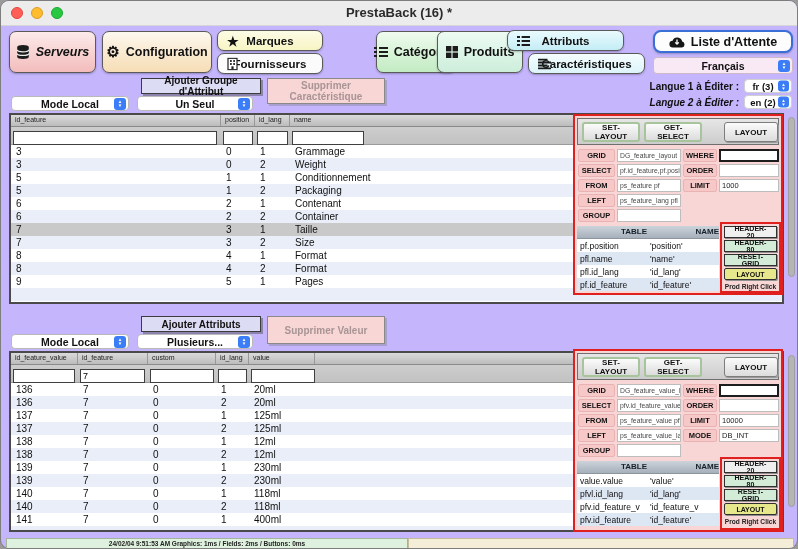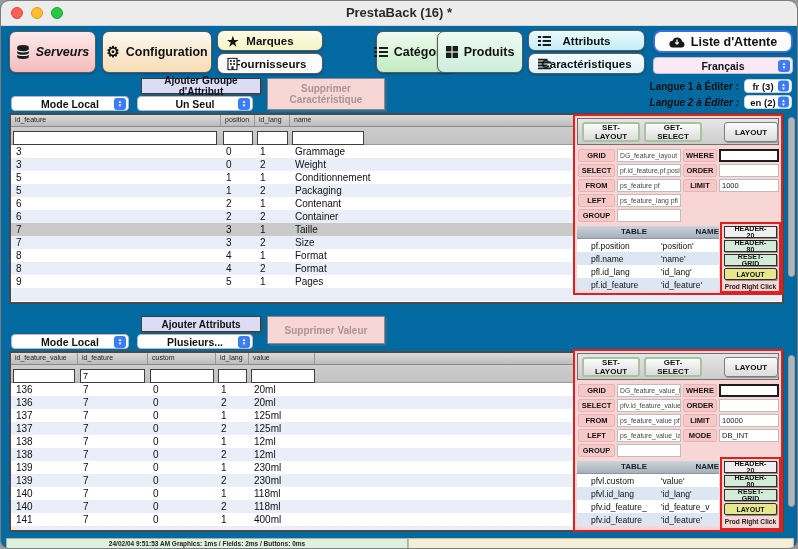--- a/index.html
+++ b/index.html
@@ -1,16 +1,16 @@
 <!DOCTYPE html>
 <html><head>
 <meta charset="utf-8">
 <style>
   html,body { margin:0; padding:0; background:#9a9a9a; font-family:"Liberation Sans","DejaVu Sans",sans-serif; }
-  .window { position:relative; width:798px; height:549px; background:#0369a1; border-radius:9px;
+  .window { position:relative; width:798px; height:549px; background:#c4b5fd; border-radius:9px;
             overflow:hidden; border:1px solid #7d7d7d; box-sizing:border-box; margin:0 auto; }
   
   .titlebar { position:absolute; left:0; top:0; width:100%; height:24px; background:#ececec;
               border-bottom:1px solid #d6d6d6; }
   .tl { position:absolute; top:6px; width:12px; height:12px; border-radius:50%; }
   .tl.red { left:10px; background:#ff5f57; border:1px solid #e0443e; box-sizing:border-box; }
   .tl.yellow { left:30px; background:#febc2e; border:1px solid #d89e24; box-sizing:border-box; }
   .tl.green { left:50px; background:#28c840; border:1px solid #1da534; box-sizing:border-box; }
   .wtitle { position:absolute; left:0; right:0; top:4px; text-align:center; font-size:13px; font-weight:bold; color:#2b2b2b; }
   
@@ -69,21 +69,21 @@
             box-sizing:border-box; color:#111; }
   .pval { position:absolute; height:13px; background:#fff; border:1px solid #bdbdbd; font-size:6.8px; color:#4a4a4a;
           padding:0 2px; display:flex; align-items:center; box-sizing:border-box; white-space:nowrap; overflow:hidden; }
   .pval.focus { border:2px solid #1d1d1d; }
   .ptable { position:absolute; left:2px; width:142px; }
   .pthead { display:flex; height:12px; background:linear-gradient(#ccd3da,#a6b0bb); border-bottom:1px solid #8c949e; }
   .pthead span { font-size:8px; font-weight:bold; color:#16202a; padding:1px 0 0 3px; box-sizing:border-box;text-align:right; }
   .ptc0 { width:70px; } .ptc1 { width:72px; }
   .ptrow { display:flex; height:13px; align-items:center; font-size:8.5px; color:#101010; background:#fff; }
   .ptrow:nth-child(even) { background:#dde6f3; }
-  .ptrow span { padding-left:14px; white-space:nowrap; overflow:hidden; box-sizing:border-box; }
+  .ptrow span { padding-left:3px; white-space:nowrap; overflow:hidden; box-sizing:border-box; }
   .sidebox { position:absolute; left:145px; width:61px; background:#f8d6d6; border:2px solid #e01f1f;
              box-sizing:border-box; display:flex; flex-direction:column; gap:2px; padding:2px; }
   .sbtn { height:12px; border:1px solid #2f2f2f; box-shadow:1px 1px 0 #8f8f8f; font-size:7px; font-weight:bold;
           display:flex; align-items:center; justify-content:center; background:#efefef; color:#111; flex:none; }
   .sbtn.grn { background:#d2ecd8; }
   .sbtn.yel { background:#e7e78b; border-radius:2px; }
   .snote { font-size:6.6px; font-weight:bold; text-align:center; color:#222; margin-top:1px; }
   
   .stbox { position:absolute; top:537px; height:11px; border:1px solid #a3b59a; box-sizing:border-box;
            display:flex; align-items:center; justify-content:center; font-size:6.5px; font-weight:bold; color:#222; }
@@ -161,21 +161,21 @@
             <rect x="0" y="0" width="5.4" height="5.4"></rect>
             <rect x="6.6" y="0" width="5.4" height="5.4"></rect>
             <rect x="0" y="6.6" width="5.4" height="5.4"></rect>
             <rect x="6.6" y="6.6" width="5.4" height="5.4"></rect>
           </g>
         </svg>
       </span>
     <span>Produits</span>
   </button>
 
-  <button class="navbtn" style="left:527px;top:29px;width:117px;height:21px;font-size:11.5px;background:linear-gradient(#e9fafd,#c4edf6);">
+  <button class="navbtn" style="left:506px;top:29px;width:117px;height:21px;font-size:11.5px;background:linear-gradient(#e9fafd,#c4edf6);">
     <span class="iconleft">
         <svg width="13" height="11" viewBox="0 0 13 11">
           <g fill="#1c1c1c">
             <rect x="0" y="0.5" width="3" height="2"></rect>
             <rect x="4.6" y="0.5" width="8.4" height="2"></rect>
             <rect x="0" y="4.5" width="3" height="2"></rect>
             <rect x="4.6" y="4.5" width="8.4" height="2"></rect>
             <rect x="0" y="8.5" width="3" height="2"></rect>
             <rect x="4.6" y="8.5" width="8.4" height="2"></rect>
           </g>
@@ -210,21 +210,21 @@
 
   <div class="dd" style="left:652px;top:56px;width:140px;height:17px;background:#f8e9f5;border-color:#cdb9c9;">
     <span>Français</span>
     <span class="stepper">
       <span>▲</span>
         <span>▼</span>
     </span>
   </div>
 
   <button class="btn3d purple" style="left:140px;top:77px;width:120px;height:16px;">Ajouter Groupe d'Attribut</button>
-  <button class="btn3d pink" style="left:266px;top:77px;width:118px;height:32px;">Supprimer Caractéristique</button>
+  <button class="btn3d pink" style="left:266px;top:77px;width:118px;height:26px;">Supprimer Caractéristique</button>
   <div class="dd" style="left:10px;top:95px;width:118px;height:15px;">
     <span>Mode Local</span>
     <span class="stepper">
         <span>▲</span>
         <span>▼</span>
       </span>
   </div>
   <div class="dd" style="left:136px;top:95px;width:116px;height:15px;">
     <span>Un Seul</span>
     <span class="stepper">
@@ -549,21 +549,21 @@
     <span class="plabel" style="left:108px;top:78px;width:34px;">MODE</span>
     <span class="pval" style="left:144px;top:78px;width:60px;font-size:7.5px;color:#222;">DB_INT</span>
     <div class="ptable" style="top:110px;">
       <div class="pthead">
         <span class="ptc0">TABLE</span>
         <span class="ptc1">NAME</span>
       </div>
       <div>
 
       <div class="ptrow" style="">
-          <span class="ptc0">pfvl.custom</span>
+          <span class="ptc0">value.value</span>
           <span class="ptc1">'value'</span>
         </div>
           <div class="ptrow" style="">
           <span class="ptc0">pfvl.id_lang</span>
           <span class="ptc1">'id_lang'</span>
         </div>
           <div class="ptrow" style="">
           <span class="ptc0">pfv.id_feature_v</span>
           <span class="ptc1">'id_feature_v</span>
         </div>

